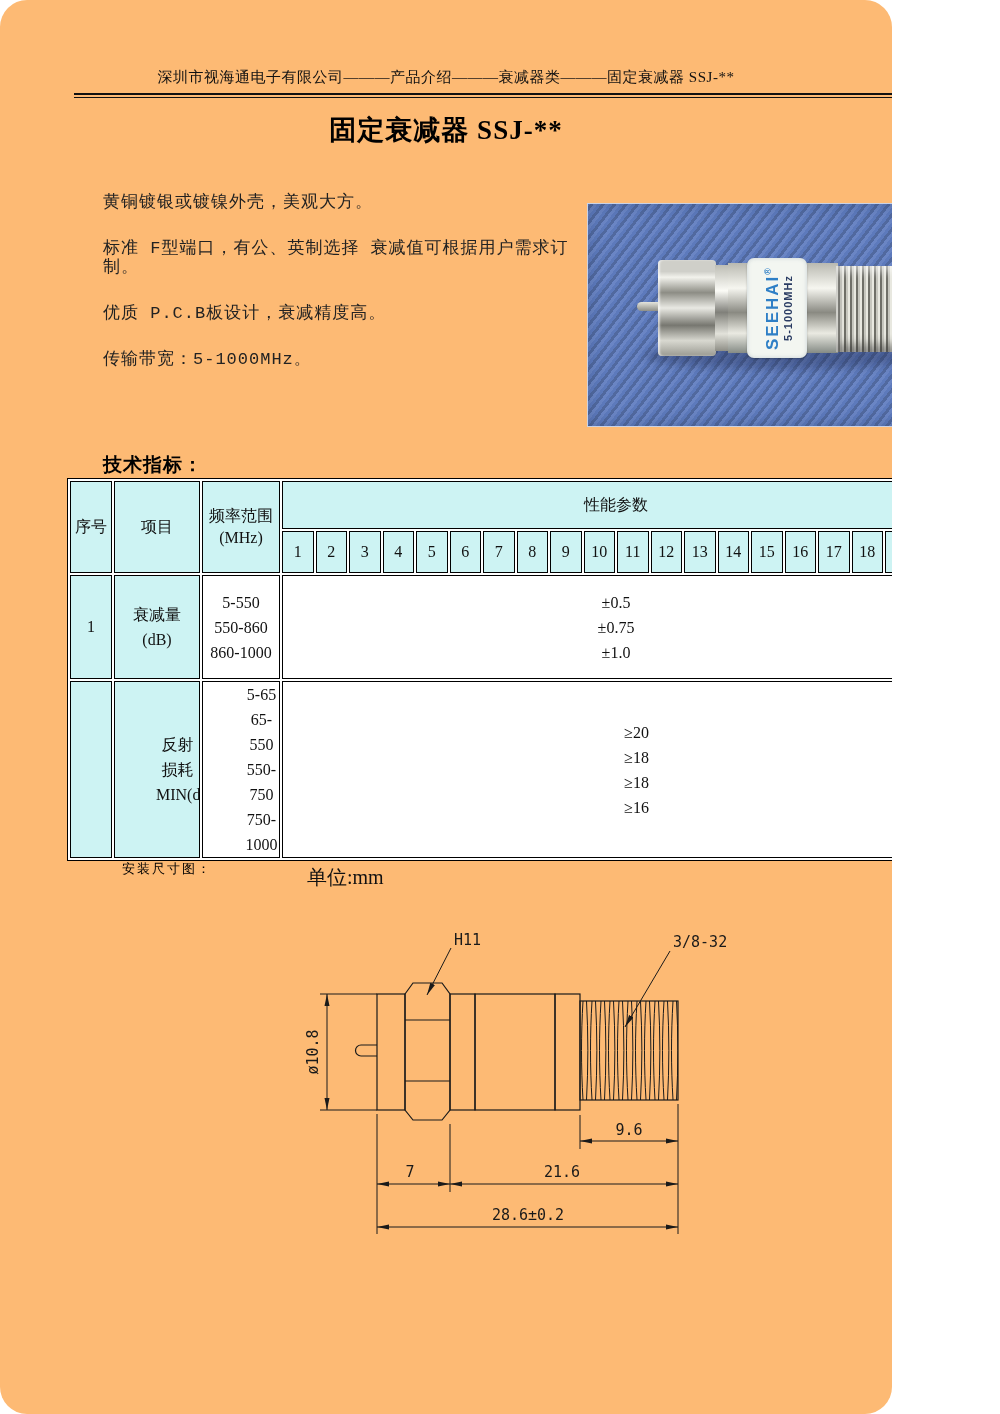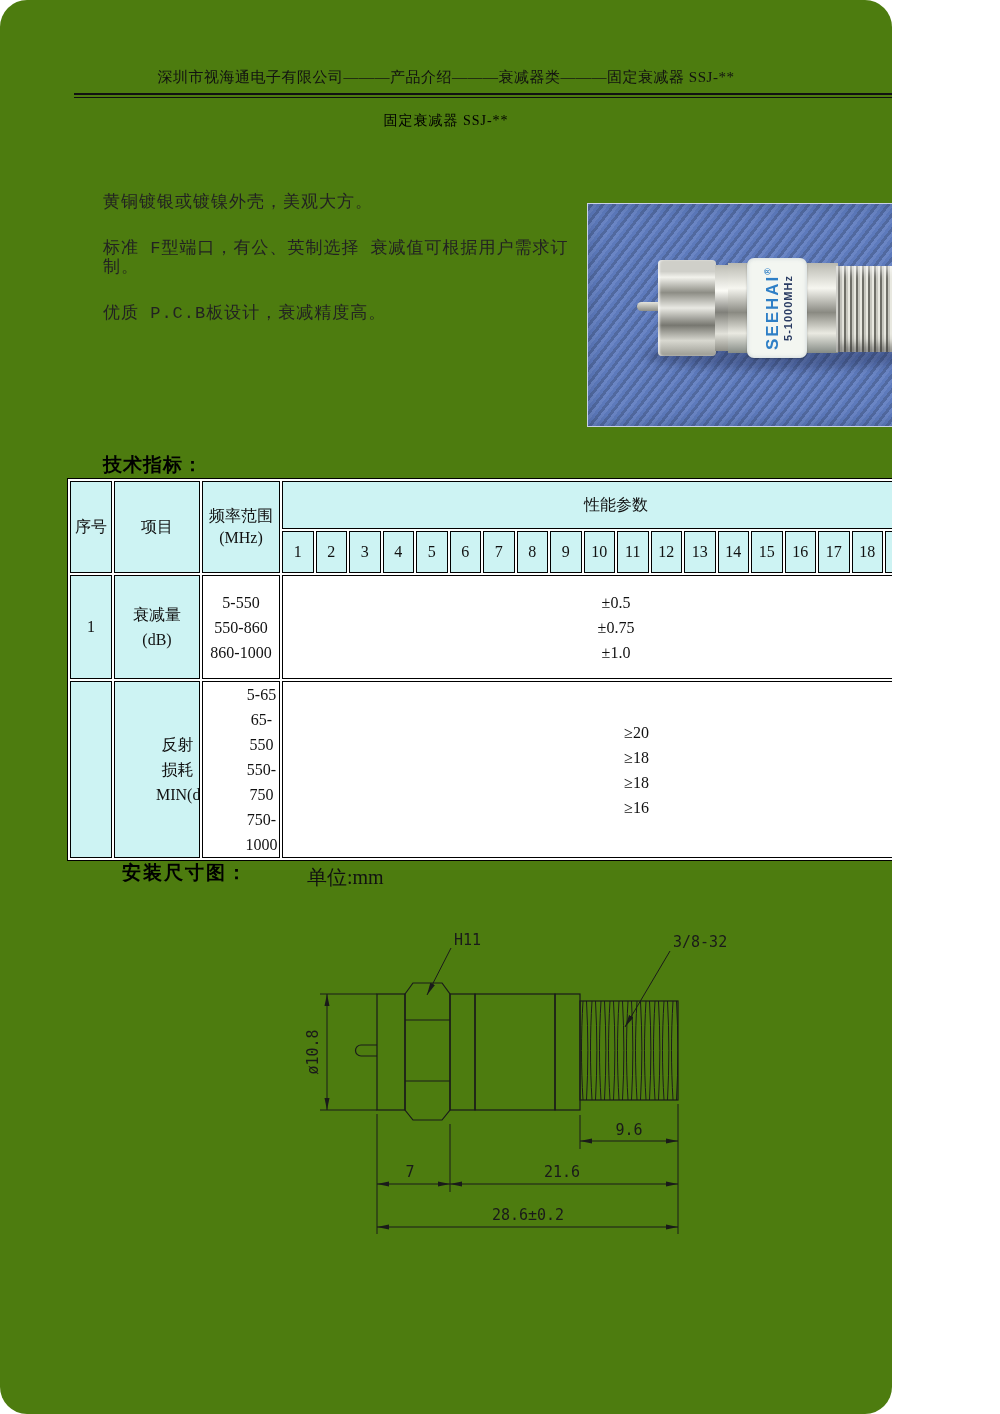--- a/index.html
+++ b/index.html
@@ -1,33 +1,33 @@
 <!DOCTYPE html>
 <html><head>
 <meta charset="utf-8">
 <style>
   html,body{margin:0;padding:0;background:#ffffff;}
   .page{
-    position:relative;width:892px;height:1414px;background:#4d7c0f;
+    position:relative;width:892px;height:1414px;background:#fdba74;
     font-family:"Liberation Serif","DejaVu Serif",serif;color:#1a1a1a;
     overflow:hidden;
     border-radius:27px;
   }
   
   .doc-header{
     position:absolute;top:68px;left:0;width:100%;
     text-align:center;font-size:15px;letter-spacing:.5px;color:#111;
   }
   .header-rule{
     position:absolute;top:93px;left:74px;width:852px;height:2px;
     border-top:2px solid #111;border-bottom:1px solid #111;
   }
   .doc-title{
     position:absolute;top:112px;left:0;width:100%;margin:0;
-    text-align:center;font-size:14px;font-weight:normal;letter-spacing:1px;color:#000;
+    text-align:center;font-size:27px;font-weight:bold;letter-spacing:1px;color:#000;
   }
   
   .intro{position:absolute;top:193px;left:103px;width:480px;}
   .intro p{margin:0 0 27px 0;font-size:17px;line-height:19px;letter-spacing:1px;color:#222;font-family:Liberation Mono, monospace;}
   
   .photo{
     position:absolute;left:587px;top:203px;width:357px;height:224px;
     background:repeating-linear-gradient(128deg,#5d7abc 0 3px,#51699f 3px 6px,#6a85c4 6px 9px);
     box-shadow:inset 0 0 0 1px #c9d2e6, inset 0 0 18px rgba(20,30,60,.25);
     overflow:hidden;
@@ -50,21 +50,21 @@
     font-family:"Liberation Sans","DejaVu Sans",sans-serif;}
   .dev-brand{font-size:17px;font-weight:bold;letter-spacing:2px;color:#2e7fc6;line-height:19px;white-space:nowrap;}
   .dev-brand sup{font-size:9px;}
   .dev-band{font-size:11px;font-weight:bold;letter-spacing:1px;color:#2a3c63;line-height:13px;white-space:nowrap;}
   .dev-threads{left:249px;top:63px;width:86px;height:86px;
     background:repeating-linear-gradient(90deg,#e8e8e0 0 2px,#6f6f68 2px 4px,#c6c6be 4px 6px);
     box-shadow:inset 0 6px 8px rgba(255,255,255,.55), inset 0 -8px 10px rgba(40,40,40,.45);}
   .dev-tip{left:334px;top:66px;width:5px;height:80px;background:linear-gradient(180deg,#ddddd5,#7d7d76);}
   
   .specs-heading{position:absolute;left:103px;top:452px;font-size:19px;font-weight:bold;letter-spacing:1px;color:#000;}
-  .dims-heading{position:absolute;left:122px;top:860px;font-size:19px;font-weight:bold;letter-spacing:2px;color:#000;}
+  .dims-heading{position:absolute;left:122px;top:860px;font-size:13px;font-weight:normal;letter-spacing:2px;color:#000;}
   .unit-label{position:absolute;left:307px;top:864px;font-size:20px;color:#111;}
   
   table.spec{
     position:absolute;left:67px;top:478px;width:886px;
     border-collapse:separate;border-spacing:2px;table-layout:fixed;
     border:1px solid #000;background:#fff;
   }
   table.spec td{
     border:1px solid #000;text-align:center;vertical-align:middle;
     font-size:16px;color:#111;padding:0;overflow:hidden;
@@ -86,20 +86,21 @@
 <div class="page">
 
   <div class="doc-header">深圳市视海通电子有限公司———产品介绍———衰减器类———固定衰减器 SSJ-**</div>
   <div class="header-rule"></div>
   <h1 class="doc-title">固定衰减器 SSJ-**</h1>
 
   <div class="intro">
     <p>黄铜镀银或镀镍外壳，美观大方。</p>
     <p>标准 F型端口，有公、英制选择 衰减值可根据用户需求订制。</p>
     <p>优质 P.C.B板设计，衰减精度高。</p>
+    <p>传输带宽：5-1000MHz。</p>
   </div>
 
   <div class="photo">
     <div class="part dev-shadow"></div>
     <div class="part dev-pin"></div>
     <div class="part dev-nut"></div>
     <div class="part dev-ring"></div>
     <div class="part dev-body"></div>
     <div class="part dev-threads"></div>
     <div class="part dev-tip"></div>

